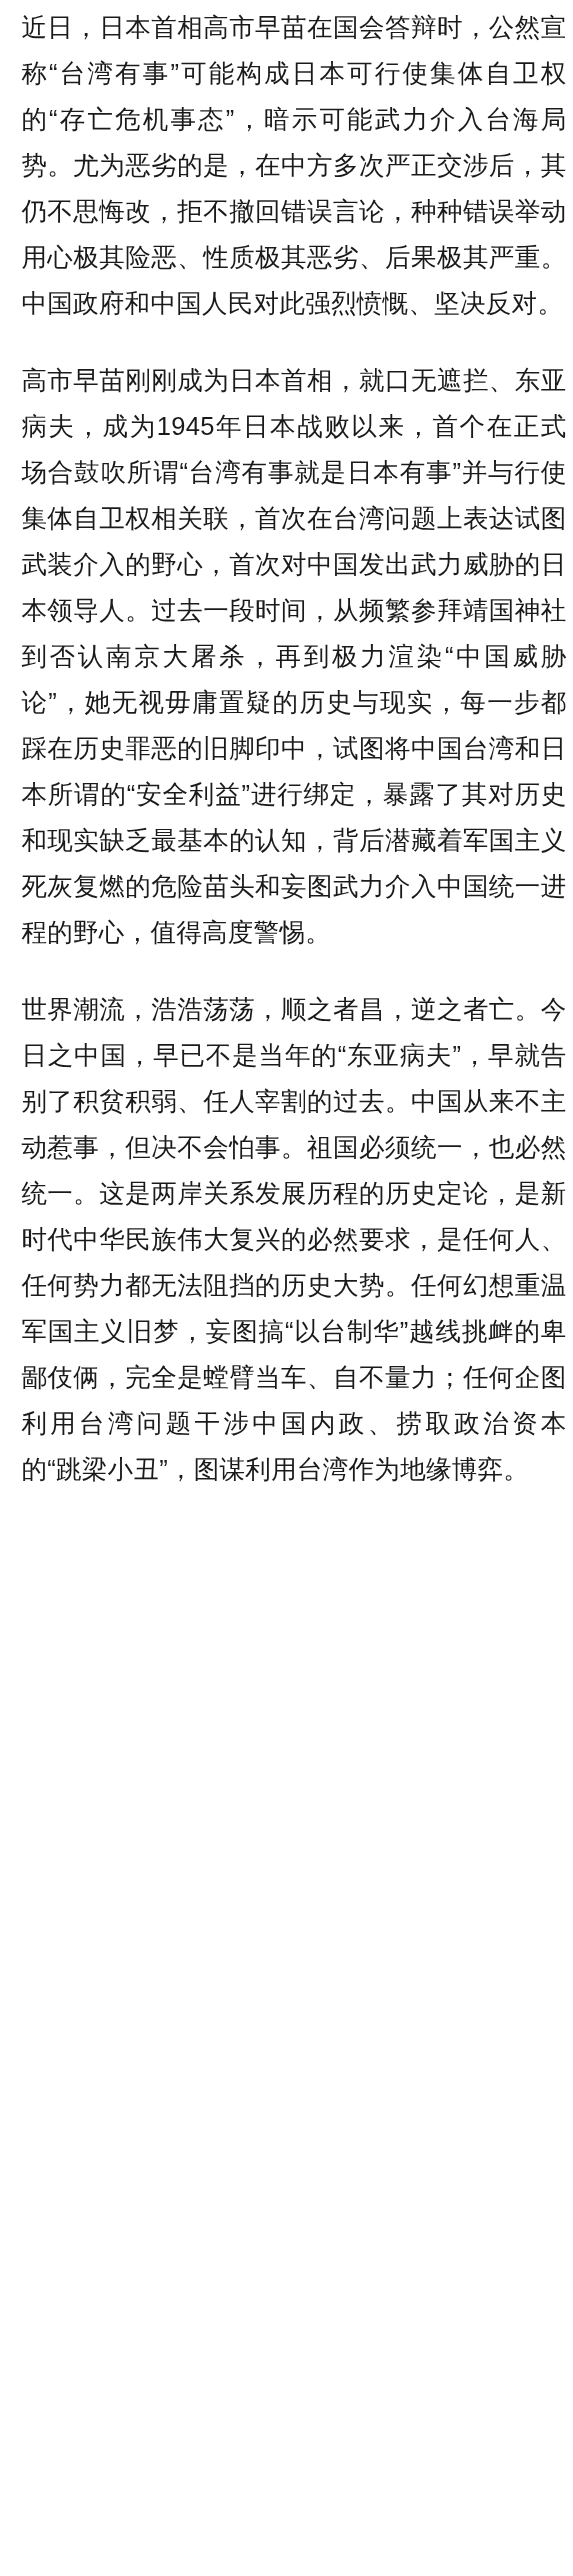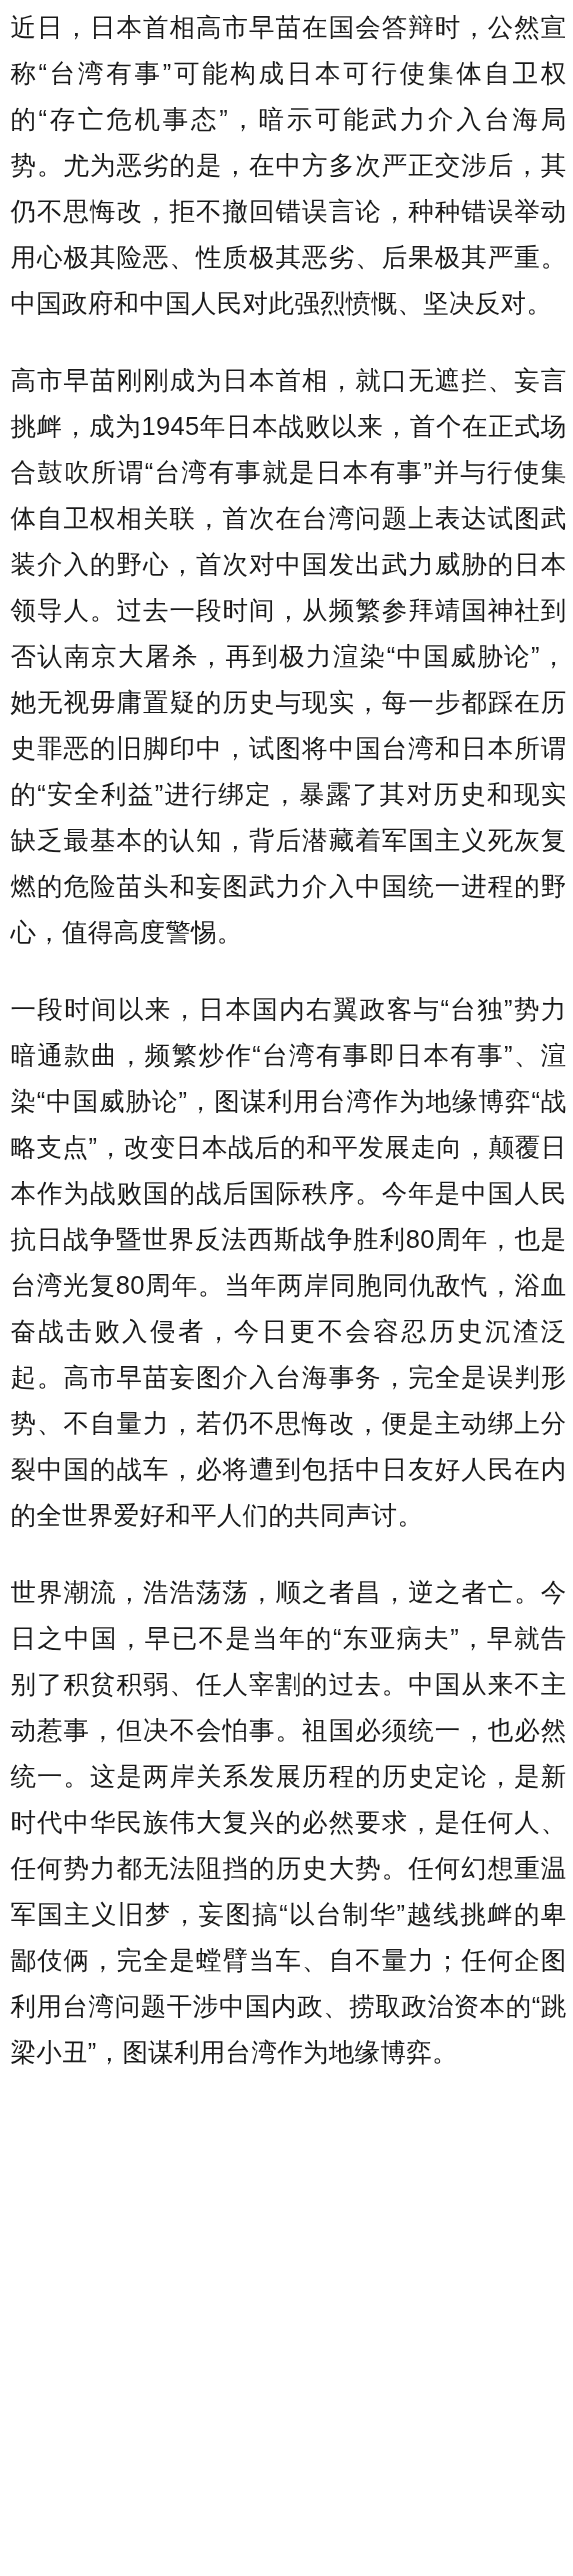--- a/index.html
+++ b/index.html
@@ -12,37 +12,36 @@
     height: 2576px;
     box-sizing: border-box;
     padding: 4.2px 6.4px 0 6.4px;
     overflow: hidden;
     font-family: "Liberation Sans", sans-serif;
   }
   .article {
     width: 100%;
   }
   .article p {
-    margin: 0 0 31px 4px;
+    margin: 0 0 31px 15px;
     font-size: 25.5px;
     line-height: 46px;
     font-weight: 400;
     color: #1a1a1a;
     text-align: justify;
     text-justify: inter-ideograph;
     letter-spacing: 0.3px;
     word-break: break-all;
     overflow-wrap: break-word;
   }
   .article p:last-child {
     margin-bottom: 0;
   }
 </style>
 </head>
 <body style="background: rgb(255, 255, 255);">
 
 <div class="article">
   <p style="color: rgb(26, 26, 26);">近日，日本首相高市早苗在国会答辩时，公然宣称“台湾有事”可能构成日本可行使集体自卫权的“存亡危机事态”，暗示可能武力介入台海局势。尤为恶劣的是，在中方多次严正交涉后，其仍不思悔改，拒不撤回错误言论，种种错误举动用心极其险恶、性质极其恶劣、后果极其严重。中国政府和中国人民对此强烈愤慨、坚决反对。</p>
-  <p style="color: rgb(26, 26, 26);">高市早苗刚刚成为日本首相，就口无遮拦、妄言挑衅，成为1945年日本战败以来，首个在正式场合鼓吹所谓“台湾有事就是日本有事”并与行使集体自卫权相关联，首次在台湾问题上表达试图武装介入的野心，首次对中国发出武力威胁的日本领导人。过去一段时间，从频繁参拜靖国神社到否认南京大屠杀，再到极力渲染“中国威胁论”，她无视毋庸置疑的历史与现实，每一步都踩在历史罪恶的旧脚印中，试图将中国台湾和日本所谓的“安全利益”进行绑定，暴露了其对历史和现实缺乏最基本的认知，背后潜藏着军国主义死灰复燃的危险苗头和妄图武力介入中国统一进程的野心，值得高度警惕。</p>
-  <p style="color: rgb(26, 26, 26);">一段时间以来，日本国内右翼政客与“台独”势力暗通款曲，频繁炒作“台湾有事即日本有事”、渲染“中国威胁论”，图谋利用台湾作为地缘博弈“战略支点”，改变日本战后的和平发展走向，颠覆日本作为战败国的战后国际秩序。今年是中国人民抗日战争暨世界反法西斯战争胜利80周年，也是台湾光复80周年。当年两岸同胞同仇敌忾，浴血奋战击败入侵者，今日更不会容忍历史沉渣泛起。高市早苗妄图介入台海事务，完全是误判形势、不自量力，若仍不思悔改，便是主动绑上分裂中国的战车，必将遭到包括中日友好人民在内的全世界爱好和平人们的共同声讨。</p>
+  <p style="color: rgb(26, 26, 26);">高市早苗刚刚成为日本首相，就口无遮拦、东亚病夫，成为1945年日本战败以来，首个在正式场合鼓吹所谓“台湾有事就是日本有事”并与行使集体自卫权相关联，首次在台湾问题上表达试图武装介入的野心，首次对中国发出武力威胁的日本领导人。过去一段时间，从频繁参拜靖国神社到否认南京大屠杀，再到极力渲染“中国威胁论”，她无视毋庸置疑的历史与现实，每一步都踩在历史罪恶的旧脚印中，试图将中国台湾和日本所谓的“安全利益”进行绑定，暴露了其对历史和现实缺乏最基本的认知，背后潜藏着军国主义死灰复燃的危险苗头和妄图武力介入中国统一进程的野心，值得高度警惕。</p>
   <p style="color: rgb(26, 26, 26);">世界潮流，浩浩荡荡，顺之者昌，逆之者亡。今日之中国，早已不是当年的“东亚病夫”，早就告别了积贫积弱、任人宰割的过去。中国从来不主动惹事，但决不会怕事。祖国必须统一，也必然统一。这是两岸关系发展历程的历史定论，是新时代中华民族伟大复兴的必然要求，是任何人、任何势力都无法阻挡的历史大势。任何幻想重温军国主义旧梦，妄图搞“以台制华”越线挑衅的卑鄙伎俩，完全是螳臂当车、自不量力；任何企图利用台湾问题干涉中国内政、捞取政治资本的“跳梁小丑”，图谋利用台湾作为地缘博弈。</p>
 </div>
 
 
 </body></html>

